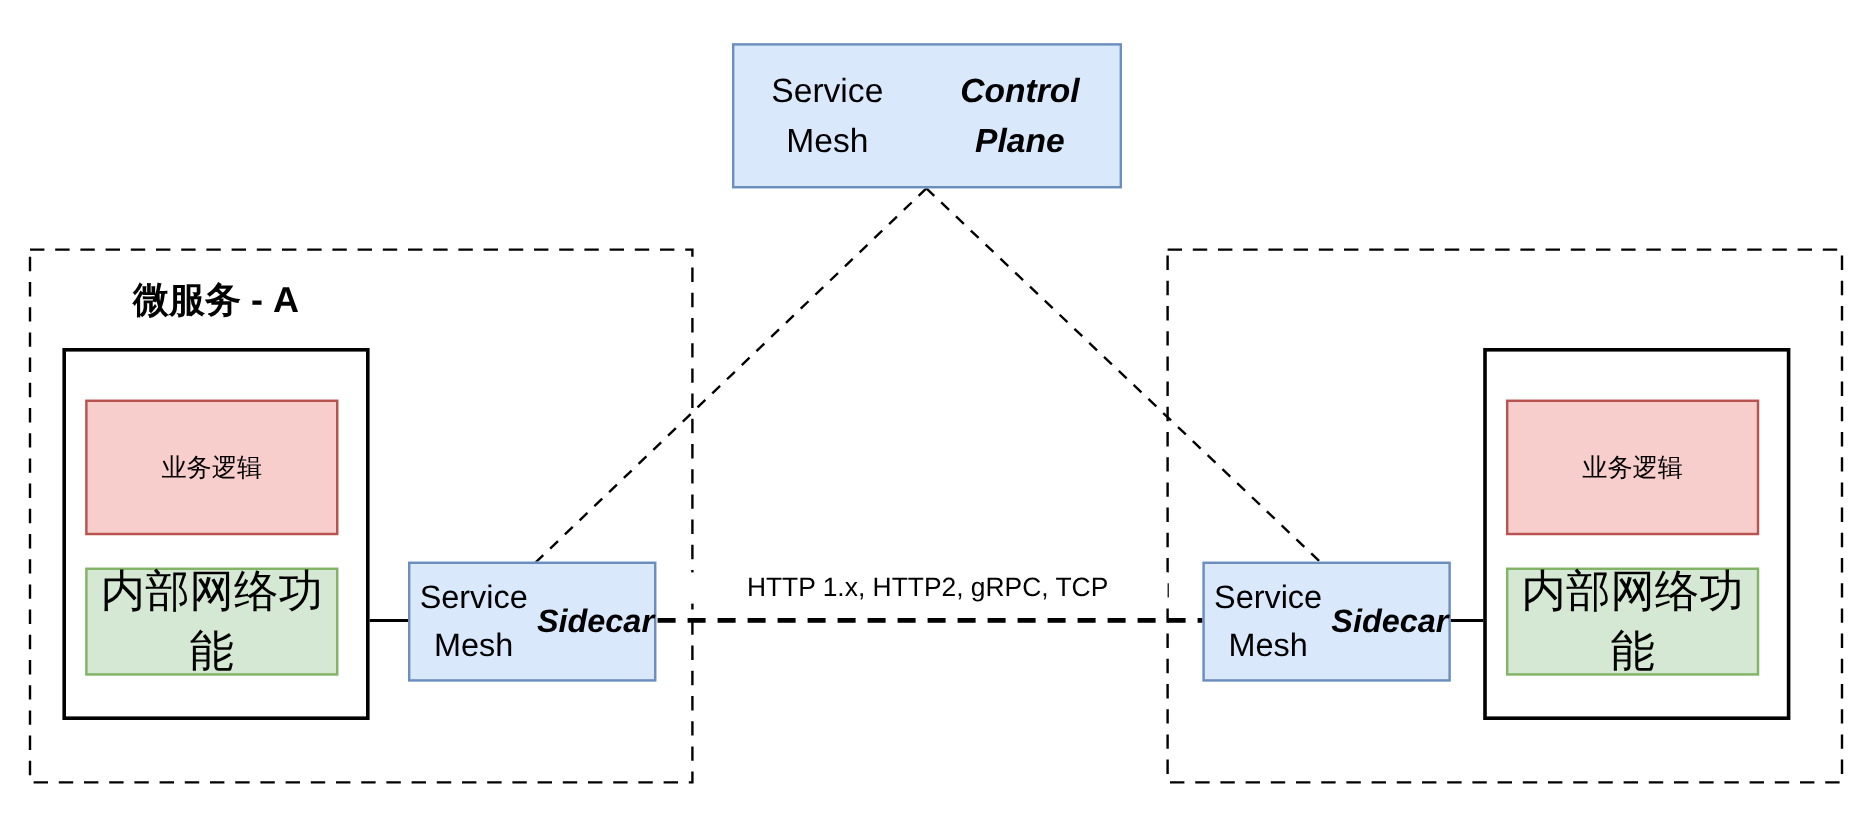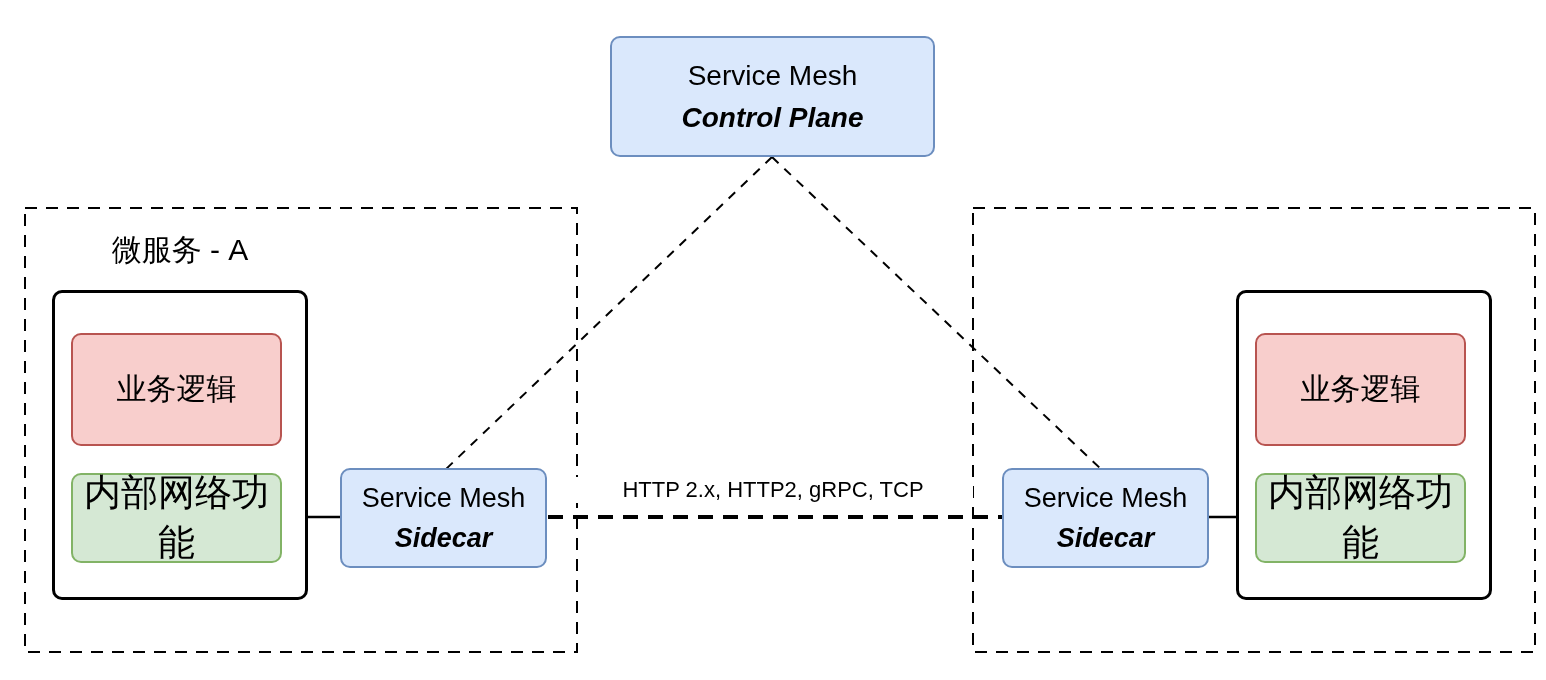--- a/index.html
+++ b/index.html
@@ -11,34 +11,33 @@
     font-family: "Liberation Sans", sans-serif;
     color: #000000;
     overflow: hidden;
   }
   svg.wires { position: absolute; left: 0; top: 0; width: 1546px; height: 680px; }
 
   .box {
     position: absolute;
     box-sizing: border-box;
     display: flex;
-    flex-direction: column;
+    flex-direction: row;
     align-items: center;
     justify-content: center;
     text-align: center;
-    border-radius: 10px;
   }
   .blue-box {
     background: var(--blue-fill, #dae8fc);
     border: 2px solid var(--blue-stroke, #6c8ebf);
   }
   .red-box {
     background: var(--red-fill, #f8cecc);
     border: 2px solid var(--red-stroke, #b85450);
-    font-size: 30px;
+    font-size: 21px;
   }
   .green-box {
     background: var(--green-fill, #d5e8d4);
     border: 2px solid var(--green-stroke, #82b366);
     font-size: 37px;
   }
   .solid-box {
     background: #ffffff;
     border: 3px solid #000000;
   }
@@ -46,20 +45,21 @@
   .cp .l2, .sc .l2 { font-weight: bold; font-style: italic; }
   .sc { width: 207px; height: 100px; font-size: 27px; line-height: 40px; }
   .sc-a { left: 340px; top: 468px; }
   .sc-b { left: 1002px; top: 468px; }
 
   .container-label {
     position: absolute;
     font-size: 30px;
     text-align: center;
     width: 256px;
+    font-weight: bold;
   }
   .label-a { left: 52px; top: 230px; }
   .label-b { left: 1236px; top: 230px; }
 
   .inner-a { left: 52px;  top: 290px; width: 256px; height: 310px; }
   .inner-b { left: 1236px; top: 290px; width: 256px; height: 310px; }
 
   .red-a   { left: 71px;   top: 333px; width: 211px; height: 113px; }
   .green-a { left: 71px;   top: 473px; width: 211px; height: 90px; }
   .red-b   { left: 1255px; top: 333px; width: 211px; height: 113px; }
@@ -117,15 +117,15 @@
     <span>业务逻辑</span>
   </div>
   <div class="box green-box green-b">
     <span>内部网络功能</span>
   </div>
   <div class="box blue-box sc sc-b">
     <div class="l1">Service Mesh</div>
     <div class="l2">Sidecar</div>
   </div>
 
-  <div class="link-label">HTTP 2.x, HTTP2, gRPC, TCP</div>
+  <div class="link-label">HTTP 1.x, HTTP2, gRPC, TCP</div>
 
 </div>
 
 </body></html>

